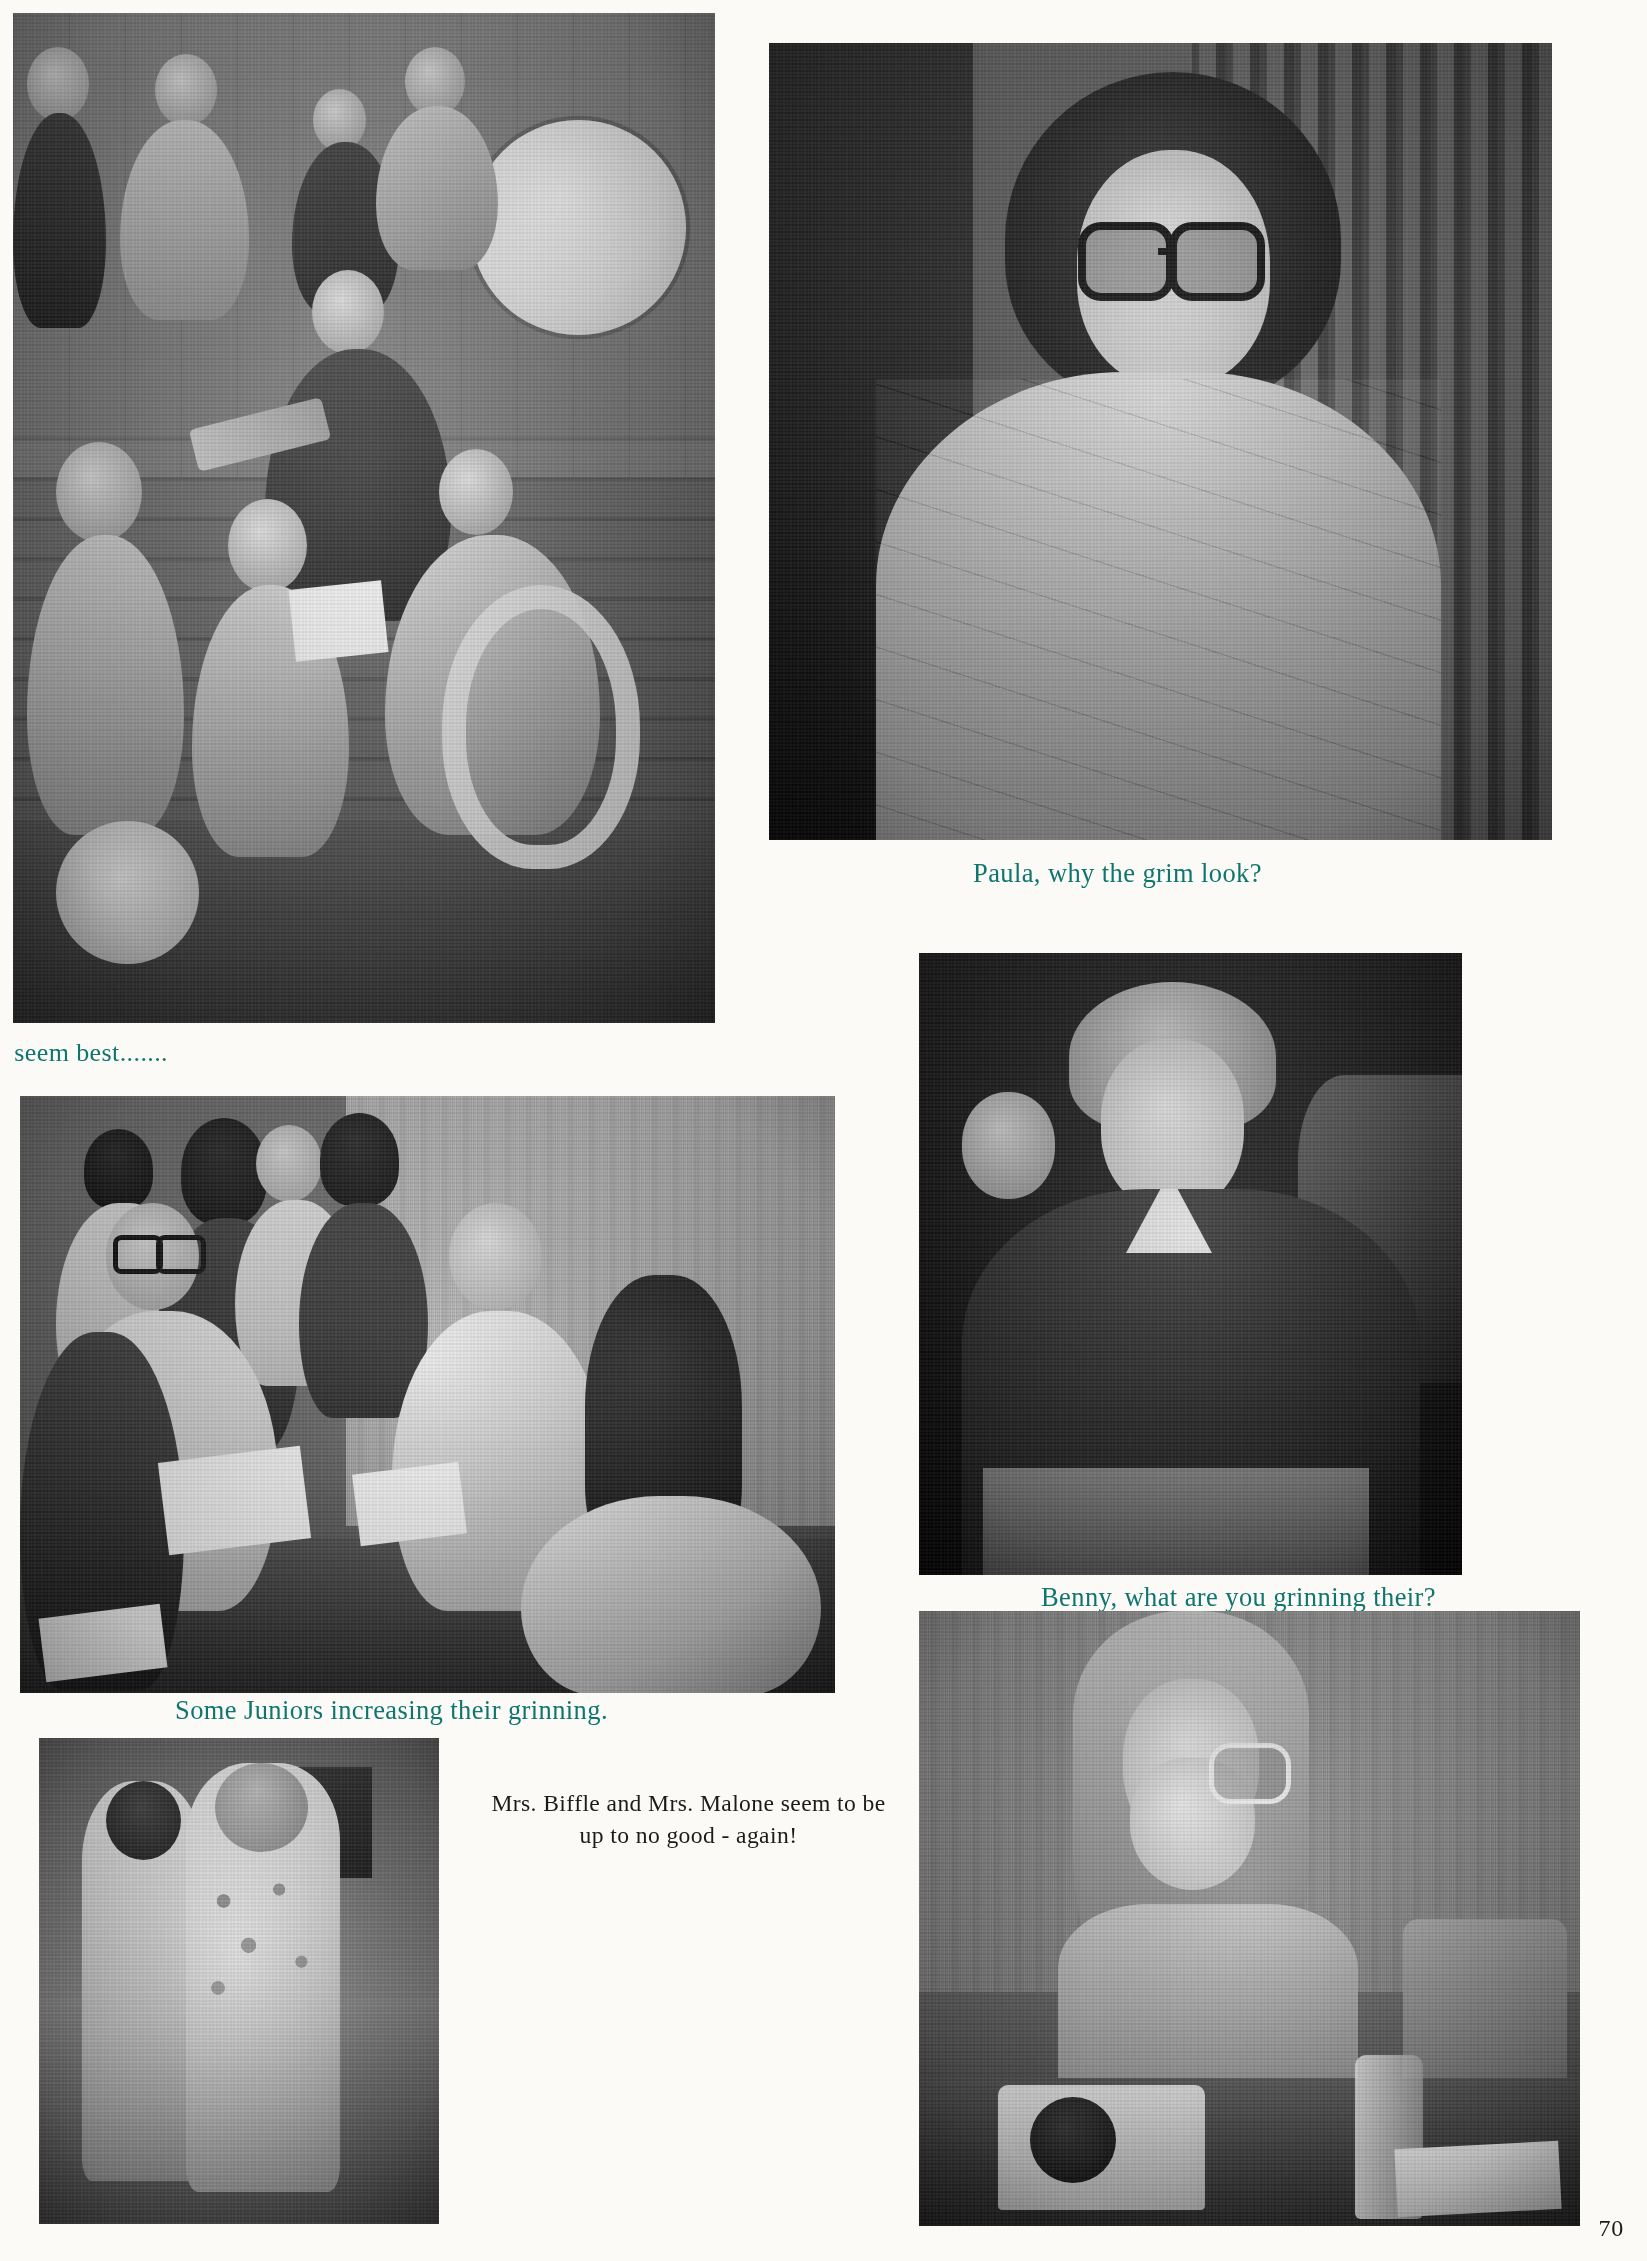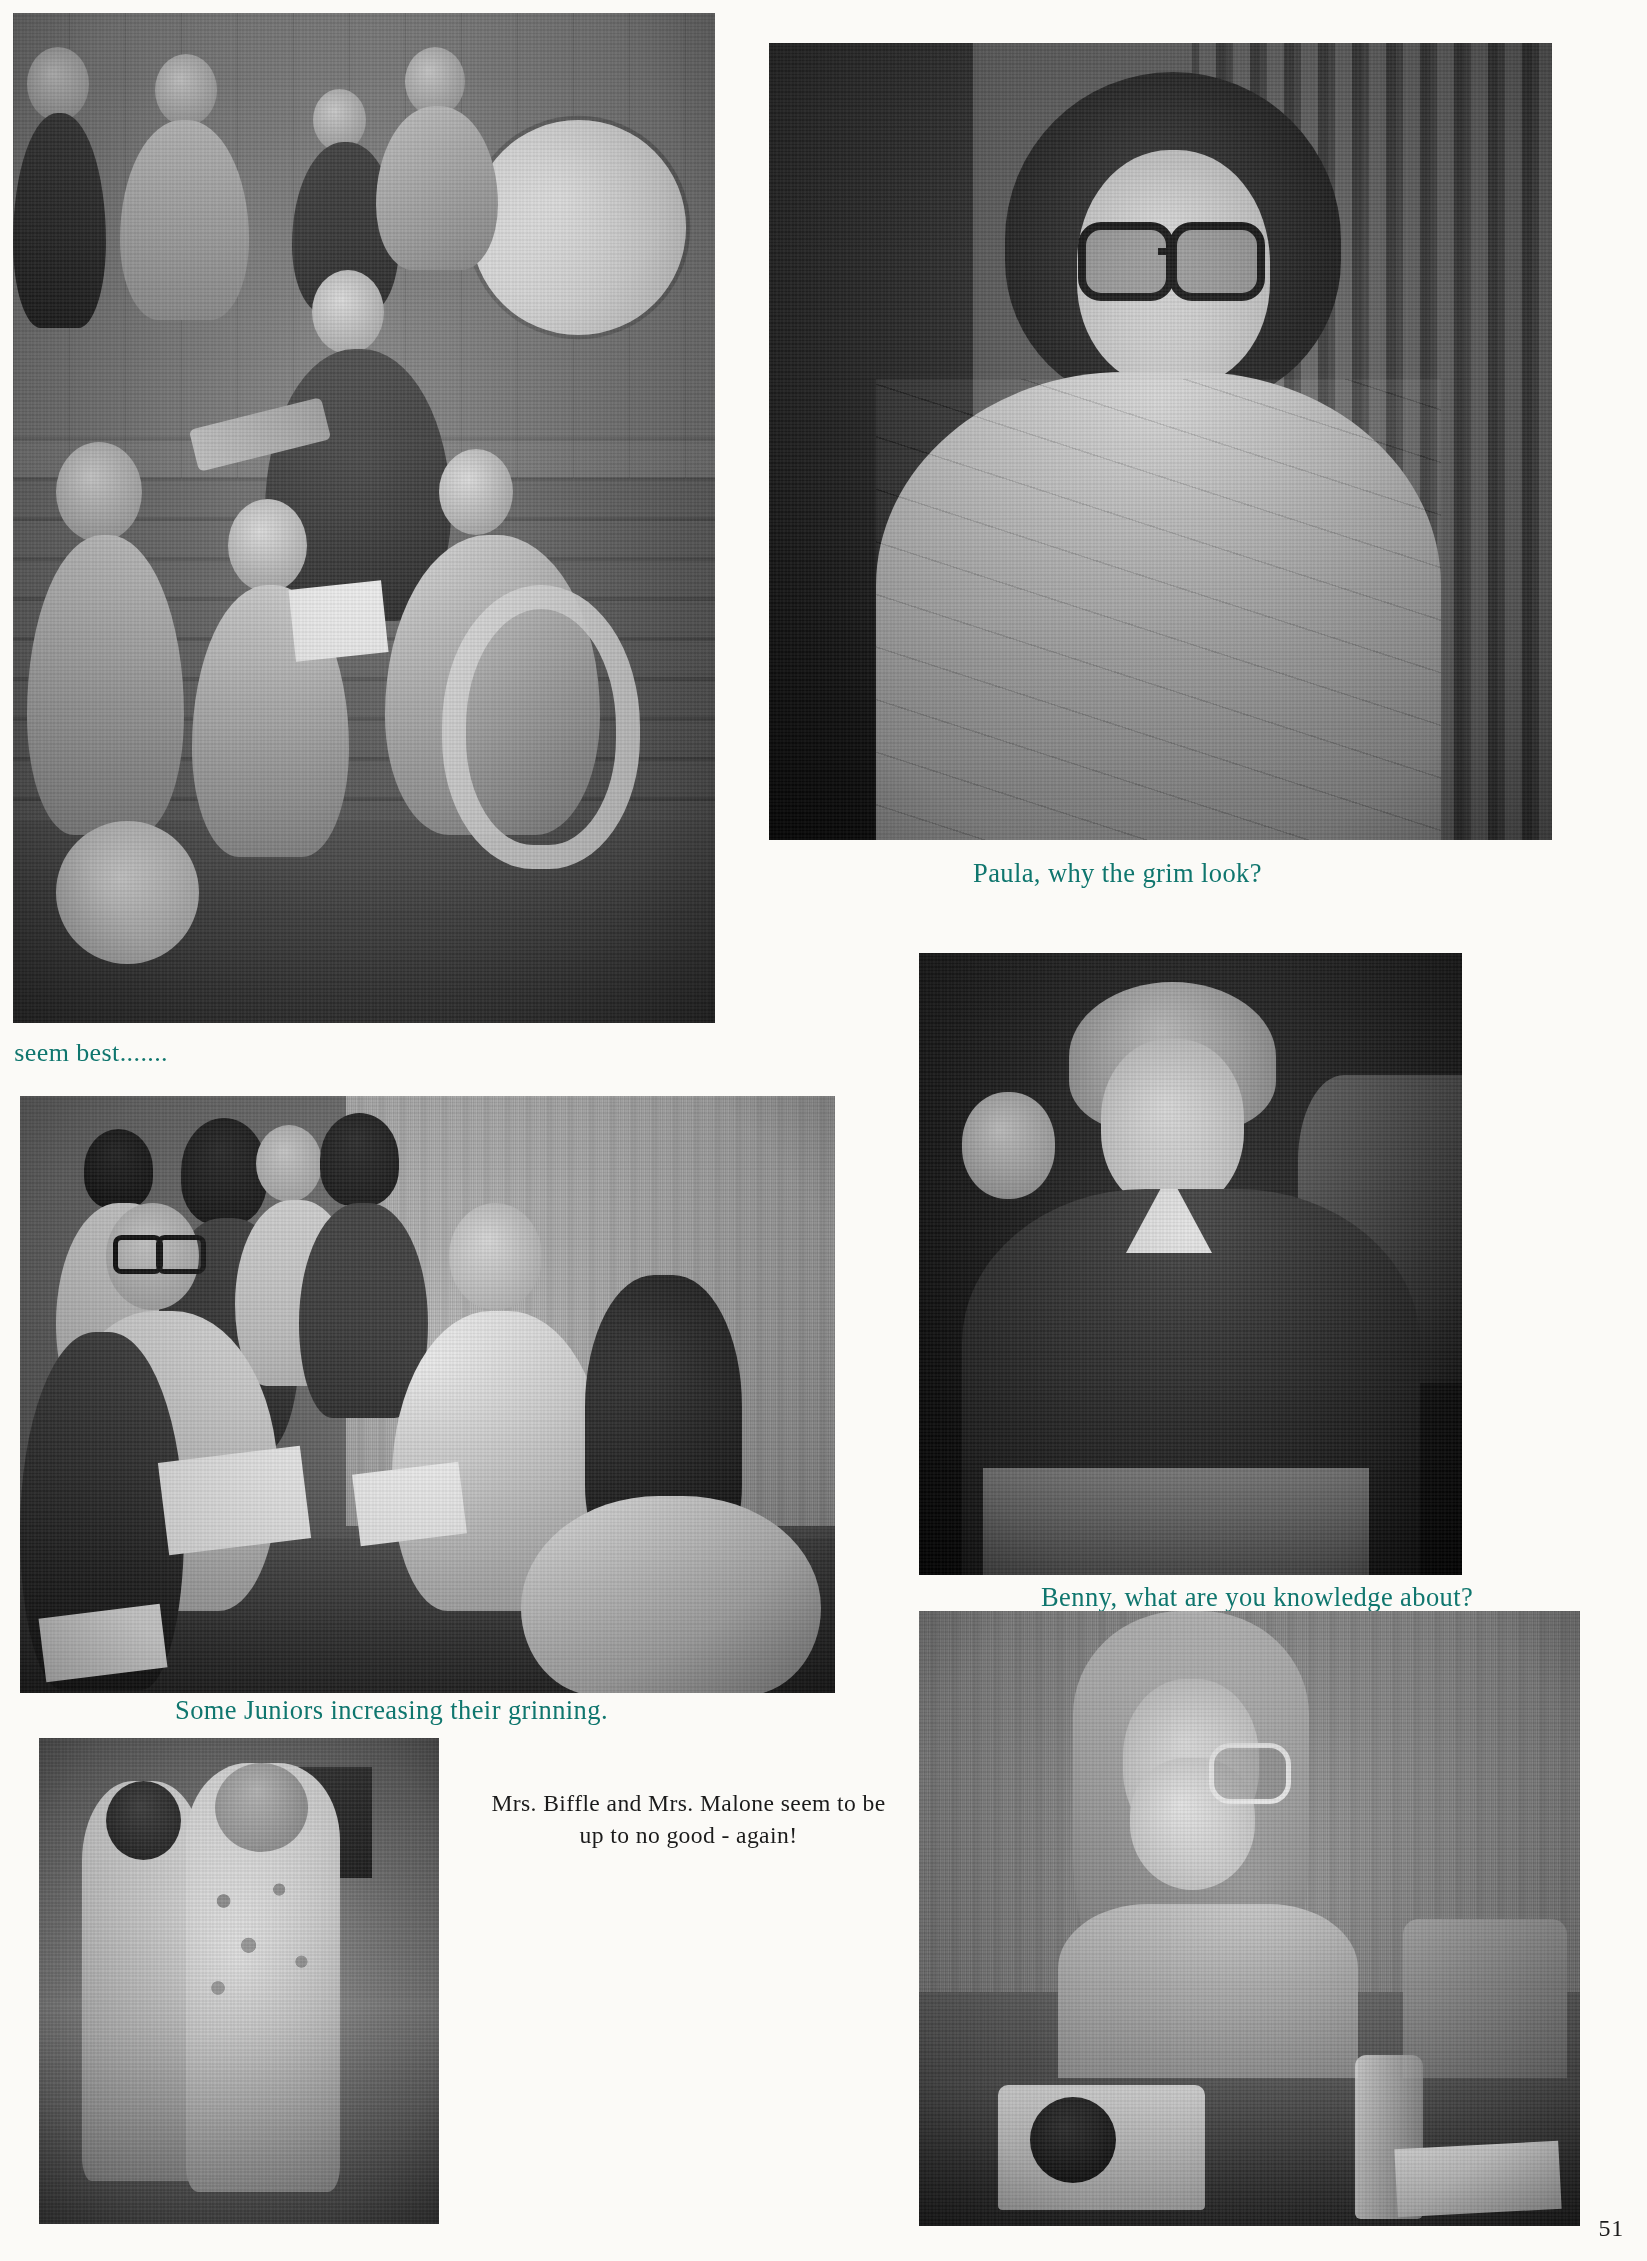--- a/index.html
+++ b/index.html
@@ -465,21 +465,21 @@
     <div class="friend-head"></div>
     <div class="hair"></div>
     <div class="face"></div>
     <div class="jacket"></div>
     <div class="collar"></div>
     <div class="jeans"></div>
     <div class="grain"></div>
     <div class="vig"></div>
   </div>
 
-  <div class="caption" style="left:1041px; top:1582px; font-size:26.5px;">Benny, what are you knowledge about?</div>
+  <div class="caption" style="left:1041px; top:1582px; font-size:26.5px;">Benny, what are you grinning their?</div>
 
   <div class="photo" id="photo-hall">
     <div class="floor"></div>
     <div class="can"></div>
     <div class="w1">
       <div class="hd"></div>
     </div>
     <div class="w2">
       <div class="hd"></div>
     </div>
@@ -502,16 +502,16 @@
     <div class="body"></div>
     <div class="desk"></div>
     <div class="typewriter"></div>
     <div class="platen"></div>
     <div class="bottle"></div>
     <div class="papers"></div>
     <div class="grain"></div>
     <div class="vig"></div>
   </div>
 
-  <div class="page-number">51</div>
+  <div class="page-number">70</div>
 
 </div>
 
 
 </body></html>

